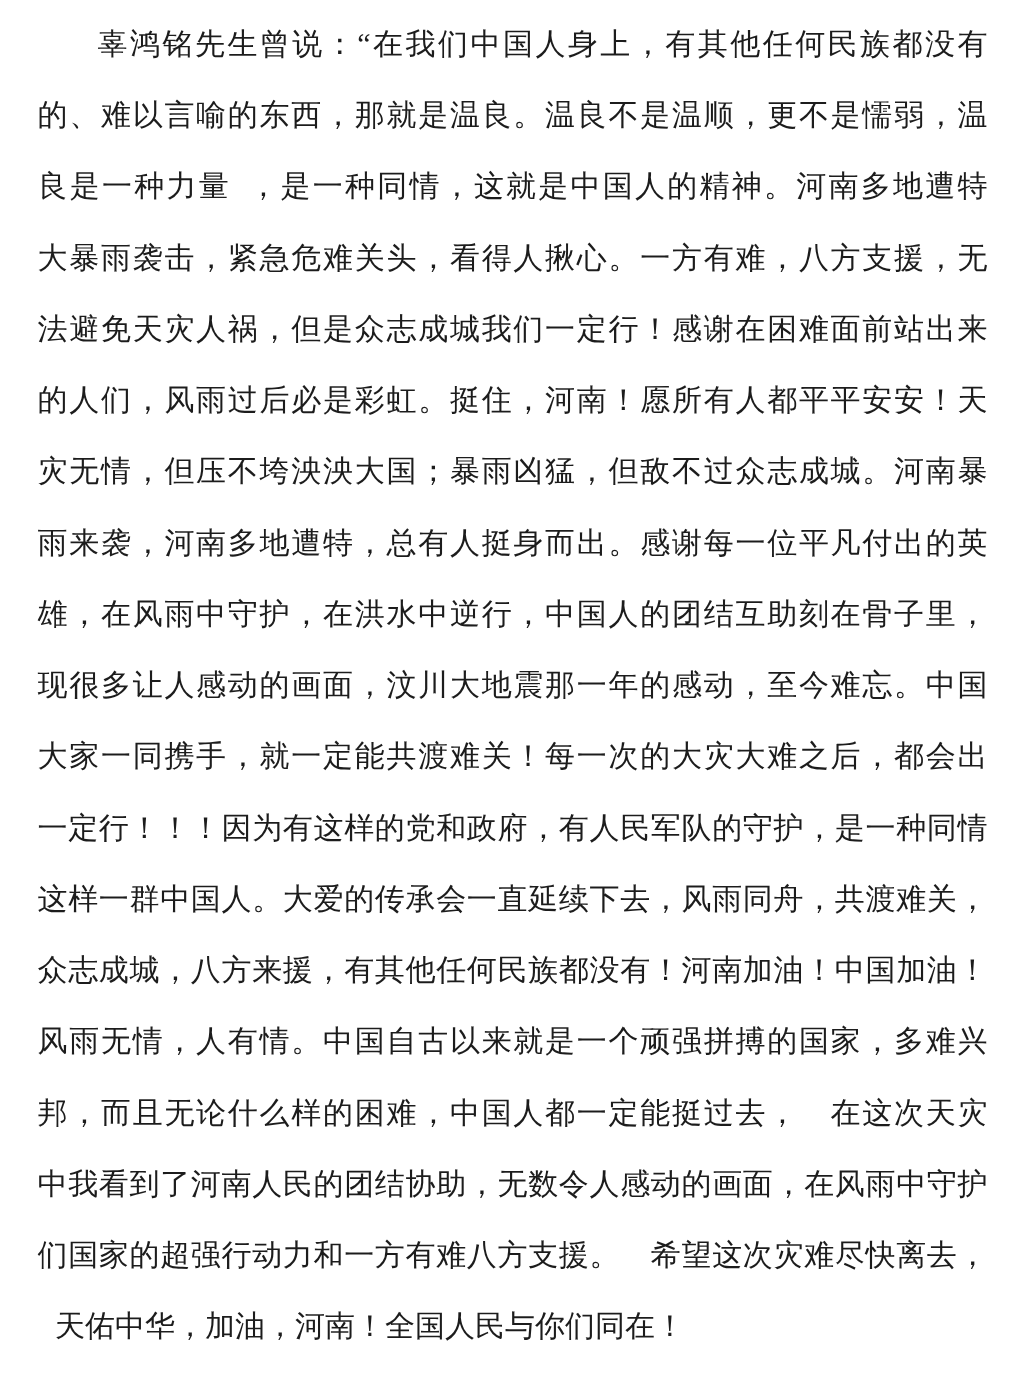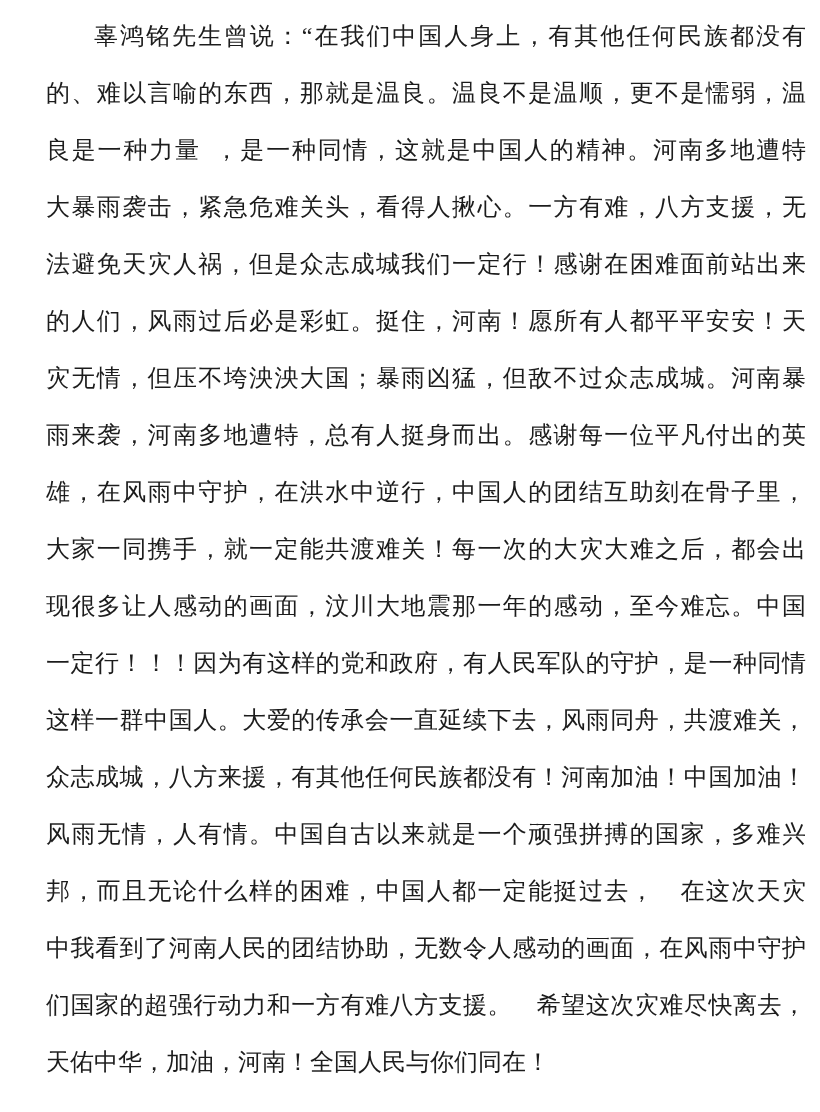--- a/index.html
+++ b/index.html
@@ -10,21 +10,21 @@
   body {
     width: 820px;
     height: 1112px;
     overflow: hidden;
     font-family: "Liberation Serif", "DejaVu Serif", serif;
   }
   .page {
     box-sizing: border-box;
     width: 820px;
     height: 920px;
-    padding: 8px 30px 0 46px;
+    padding: 8px 30px 0 30px;
     background: #ffffff;
     font-family: Liberation Serif, serif;
   }
   .line {
     width: 760px;
     height: 57px;
     line-height: 57px;
     font-size: 24px;
     color: #1c1c1c;
     text-align: justify;
@@ -32,37 +32,38 @@
     overflow: hidden;
     white-space: normal;
     font-weight: 400;
   }
   .line.first {
     text-indent: 2em;
   }
   .line.last {
     text-align: left;
     text-align-last: left;
+    margin-left: 14px;
   }
 </style>
 </head>
 <body>
 
 <div class="page">
   <div class="line first">辜鸿铭先生曾说：“在我们中国人身上，有其他任何民族都没有</div>
   <div class="line">的、难以言喻的东西，那就是温良。温良不是温顺，更不是懦弱，温</div>
   <div class="line">良是一种力量 ，是一种同情，这就是中国人的精神。河南多地遭特</div>
   <div class="line">大暴雨袭击，紧急危难关头，看得人揪心。一方有难，八方支援，无</div>
   <div class="line">法避免天灾人祸，但是众志成城我们一定行！感谢在困难面前站出来</div>
   <div class="line">的人们，风雨过后必是彩虹。挺住，河南！愿所有人都平平安安！天</div>
   <div class="line">灾无情，但压不垮泱泱大国；暴雨凶猛，但敌不过众志成城。河南暴</div>
   <div class="line">雨来袭，河南多地遭特，总有人挺身而出。感谢每一位平凡付出的英</div>
   <div class="line">雄，在风雨中守护，在洪水中逆行，中国人的团结互助刻在骨子里，</div>
+  <div class="line">现很多让人感动的画面，汶川大地震那一年的感动，至今难忘。中国</div>
   <div class="line">大家一同携手，就一定能共渡难关！每一次的大灾大难之后，都会出</div>
-  <div class="line">现很多让人感动的画面，汶川大地震那一年的感动，至今难忘。中国</div>
   <div class="line">一定行！！！因为有这样的党和政府，有人民军队的守护，是一种同情</div>
   <div class="line">这样一群中国人。大爱的传承会一直延续下去，风雨同舟，共渡难关，</div>
   <div class="line">众志成城，八方来援，有其他任何民族都没有！河南加油！中国加油！</div>
   <div class="line">风雨无情，人有情。中国自古以来就是一个顽强拼搏的国家，多难兴</div>
   <div class="line">邦，而且无论什么样的困难，中国人都一定能挺过去，　在这次天灾</div>
   <div class="line">中我看到了河南人民的团结协助，无数令人感动的画面，在风雨中守护</div>
   <div class="line">们国家的超强行动力和一方有难八方支援。　希望这次灾难尽快离去，</div>
   <div class="line last">天佑中华，加油，河南！全国人民与你们同在！</div>
 </div>
 

